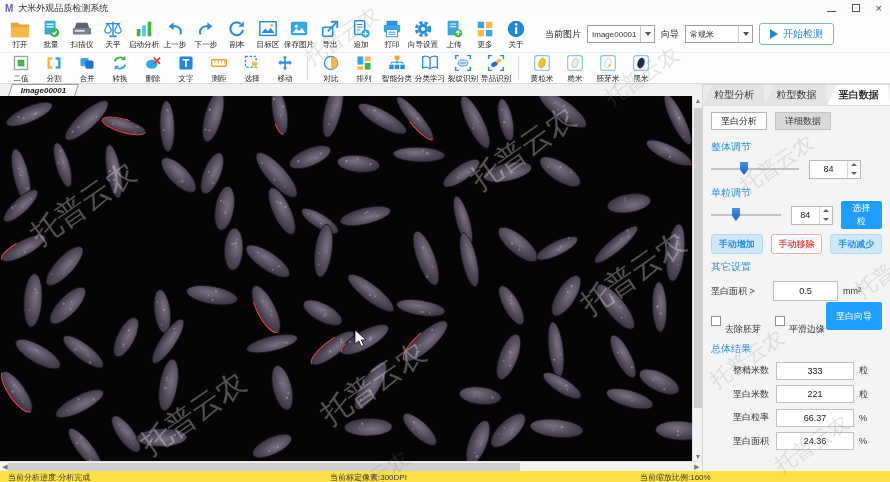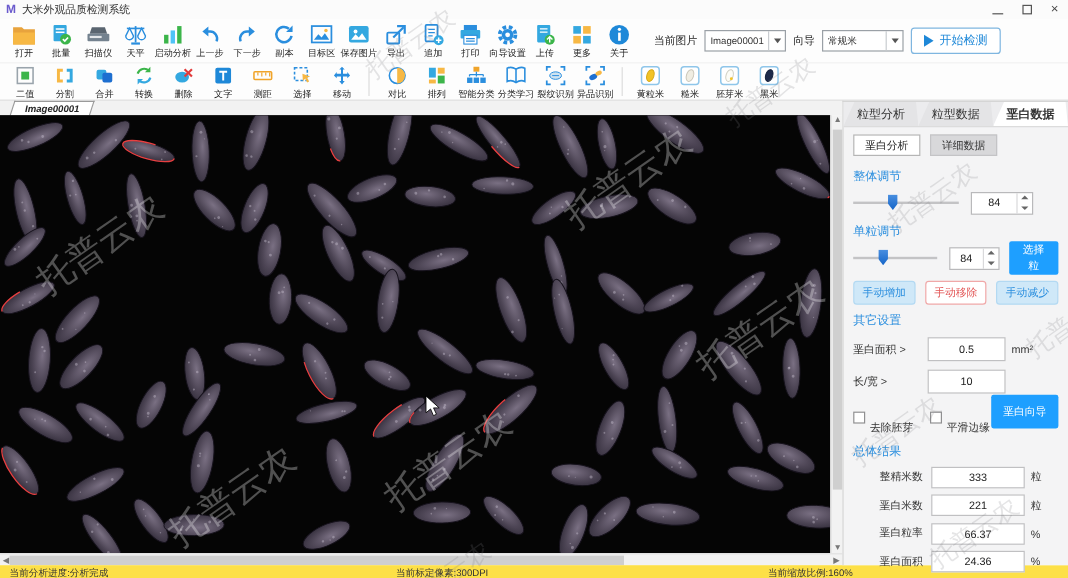--- a/index.html
+++ b/index.html
@@ -72,21 +72,21 @@
   .shandle { position:absolute; top:-6px; width:8px; height:13px; background:linear-gradient(#4a8fe0,#1565c8); clip-path:polygon(0 0,100% 0,100% 60%,50% 100%,0 60%); cursor:pointer; }
   .numspin { width:52px; height:19px; background:#fff; border:1px solid #b9b9bb; display:flex; }
   .numspin .nval { flex:1; display:flex; align-items:center; justify-content:center; font-size:9px; color:#222; }
   .spincol { width:13px; border-left:1px solid #d9d9db; display:flex; flex-direction:column; }
   .spincol div { flex:1; display:flex; align-items:center; justify-content:center; cursor:pointer; }
   .tri-up-s { width:0; height:0; border-left:3px solid transparent; border-right:3px solid transparent; border-bottom:3.5px solid #666; }
   .tri-dn-s { width:0; height:0; border-left:3px solid transparent; border-right:3px solid transparent; border-top:3.5px solid #666; }
   .bluebtn { background:#1e9fff; color:#fff; border:none; border-radius:2px; font-size:9px; height:28px; padding:0 10px; cursor:pointer; }
   .selgrain { margin-left:8px; }
   .manrow { display:flex; gap:8px; margin:8px 0 4px 0; }
-  .manbtn { flex:1; height:20px; border-radius:3px; font-size:9px; display:flex; align-items:center; justify-content:center; cursor:pointer; }
+  .manbtn { flex:1; height:20px; border-radius:3px; font-size:9px; display:flex; align-items:center; justify-content:center; cursor:pointer;font-weight:bold; }
   .manbtn.lblue { background:#cfe8f8; color:#2a8ede; border:1px solid #b3d9f2; }
   .manbtn.remove { background:#fff; color:#e25555; border:1px solid #f0a8a8; }
   .setrow { display:flex; align-items:center; margin:7px 0; }
   .setrow .slab { width:62px; font-size:9px; color:#333; }
   .inbox { width:65px; height:20px; background:#fff; border:1px solid #c0c0c2; display:flex; align-items:center; justify-content:center; font-size:9px; color:#222; }
   .unit { margin-left:5px; font-size:9px; color:#333; }
   .cbrow { display:flex; align-items:center; margin-top:9px; position:relative; height:22px; }
   .cbwrap { display:flex; align-items:center; margin-right:14px; cursor:pointer; }
   .cbox { width:10px; height:10px; border:1px solid #8f8f91; background:#fff; margin-right:4px; }
   .cblab { font-size:9px; color:#333;margin-top:16px; }
@@ -1131,25 +1131,20 @@
         <div class="manbtn lblue">手动增加</div>
         <div class="manbtn remove">手动移除</div>
         <div class="manbtn lblue">手动减少</div>
       </div>
 
       <div class="seclabel">其它设置</div>
       <div class="setrow">
         <span class="slab">垩白面积 &gt;</span>
         <span class="inbox">0.5</span>
         <span class="unit">mm²</span>
-      </div>
-      <div class="setrow">
-        <span class="slab">长/宽 &gt;</span>
-        <span class="inbox">10</span>
-        <span class="unit"></span>
       </div>
       <div class="cbrow">
         <span class="cbwrap">
           <span class="cbox"></span>
           <span class="cblab">去除胚芽</span>
         </span>
         <span class="cbwrap">
           <span class="cbox"></span>
           <span class="cblab">平滑边缘</span>
         </span>

